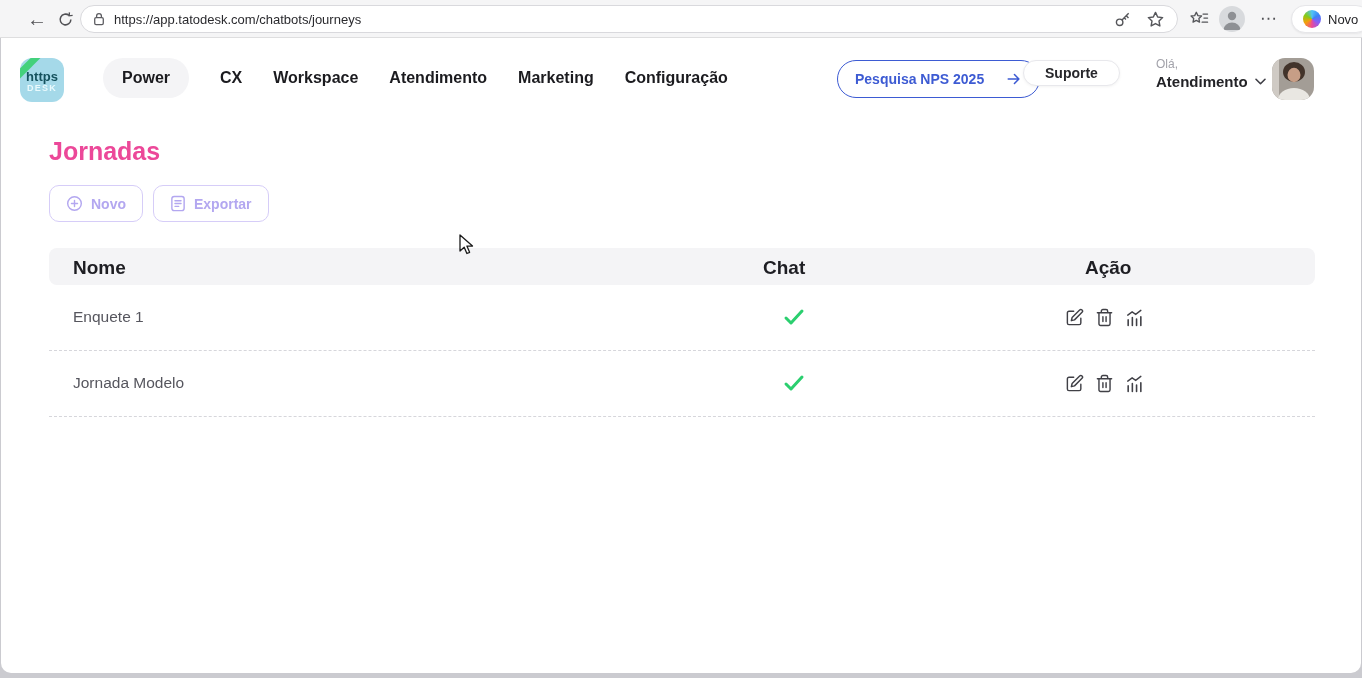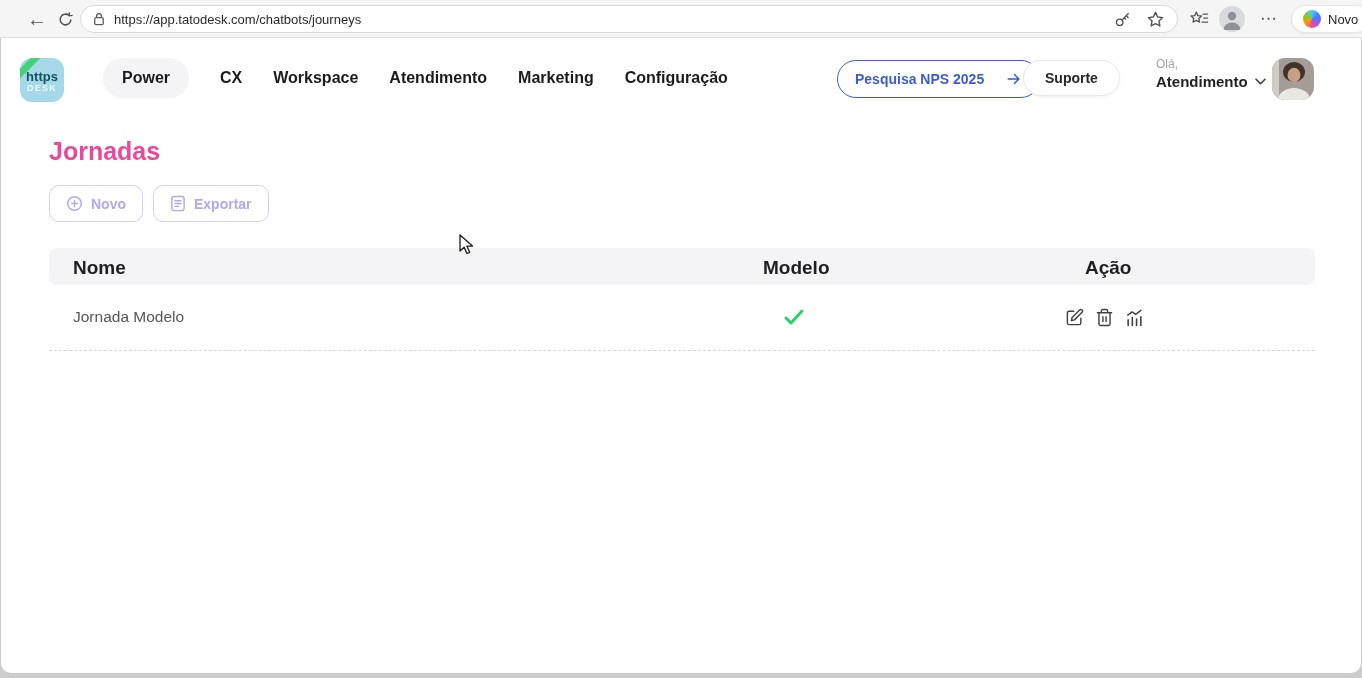--- a/index.html
+++ b/index.html
@@ -65,21 +65,21 @@
   .nav-item { font-size:16px; font-weight:600; color:#1b1b1f; cursor:pointer; white-space:nowrap; }
   .nav-item.active { background:#f4f4f6; border-radius:22px; padding:11px 19px; }
 
   .nps-btn {
     position:absolute; left:836px; top:22px; height:38px; padding:0 17px;
     border:1.5px solid #3d5bd3; border-radius:20px; background:#fff;
     display:flex; align-items:center; gap:22px; cursor:pointer;
   }
   .nps-label { font-size:14px; font-weight:700; color:#3d5bd3; white-space:nowrap; }
   .support-btn {
-    position:absolute; left:1022px; top:22px; height:36px; padding:0 21px;
+    position:absolute; left:1022px; top:22px; height:26px; padding:0 21px;
     border:1px solid #e8e8ec; border-radius:20px; background:#fff;
     box-shadow:0 1px 3px rgba(0,0,0,.05);
     display:flex; align-items:center; cursor:pointer;
   }
   .support-label { font-size:14px; font-weight:700; color:#27272b; }
   .greeting { position:absolute; left:1155px; top:19px; }
   .greeting-hi { font-size:12px; color:#a2a2aa; }
   .account-row { display:flex; align-items:center; gap:6px; cursor:pointer; margin-top:2px; }
   .account-name { font-size:15px; font-weight:700; color:#232327; }
   .avatar { position:absolute; left:1271px; top:20px; width:42px; height:42px;
@@ -226,24 +226,47 @@
     <svg width="16" height="17" viewBox="0 0 16 18" fill="none" stroke="#b3a7f0" stroke-width="1.5" stroke-linecap="round">
       <rect x="1.5" y="1.5" width="13" height="15" rx="2.5"></rect>
       <path d="M4.8 6 h6.4 M4.8 9 h6.4 M4.8 12 h4"></path>
     </svg>
     <span class="lbl">Exportar</span>
   </div>
 
   <div class="table">
     <div class="thead">
       <span class="th th-nome">Nome</span>
-      <span class="th th-ativo">Modelo</span>
+      <span class="th th-ativo">Chat</span>
       <span class="th th-acao">Ação</span>
     </div>
 
+    <div class="trow">
+      <span class="cell-name">Enquete 1</span>
+      <span class="cell-active">
+        <svg width="24" height="24" viewBox="0 0 24 24" fill="none" stroke="#2bcf6f" stroke-width="3" stroke-linecap="round" stroke-linejoin="round">
+          <path d="M4 13 l5 5 L20 6"></path>
+        </svg>
+      </span>
+      <span class="cell-actions">
+        <svg class="row-icon" viewBox="0 0 24 24" fill="none" stroke="currentColor" stroke-width="1.8" stroke-linecap="round" stroke-linejoin="round">
+          <path d="M11 4 H5 a2 2 0 0 0 -2 2 v13 a2 2 0 0 0 2 2 h13 a2 2 0 0 0 2 -2 v-6"></path>
+          <path d="M18.5 2.5 a2.1 2.1 0 0 1 3 3 L12 15 l-4 1 1-4 9.5-9.5 z"></path>
+        </svg>
+        <svg class="row-icon" viewBox="0 0 24 24" fill="none" stroke="currentColor" stroke-width="1.8" stroke-linecap="round" stroke-linejoin="round">
+          <path d="M3 6 h18 M8 6 V4 a2 2 0 0 1 2-2 h4 a2 2 0 0 1 2 2 v2"></path>
+          <path d="M19 6 v14 a2 2 0 0 1 -2 2 H7 a2 2 0 0 1 -2 -2 V6"></path>
+          <path d="M10 11 v6 M14 11 v6"></path>
+        </svg>
+        <svg class="row-icon" viewBox="0 0 24 24" fill="none" stroke="currentColor" stroke-width="2" stroke-linecap="round">
+          <path d="M4 22 v-7 M9.3 22 v-10 M14.6 22 v-8 M20 22 v-11"></path>
+          <path d="M3.5 9 l5.5-4 4.5 3 6.5-5" stroke-width="1.8"></path>
+        </svg>
+      </span>
+    </div>
 
     <div class="trow">
       <span class="cell-name">Jornada Modelo</span>
       <span class="cell-active">
         <svg width="24" height="24" viewBox="0 0 24 24" fill="none" stroke="#2bcf6f" stroke-width="3" stroke-linecap="round" stroke-linejoin="round">
           <path d="M4 13 l5 5 L20 6"></path>
         </svg>
       </span>
       <span class="cell-actions">
         <svg class="row-icon" viewBox="0 0 24 24" fill="none" stroke="currentColor" stroke-width="1.8" stroke-linecap="round" stroke-linejoin="round">

